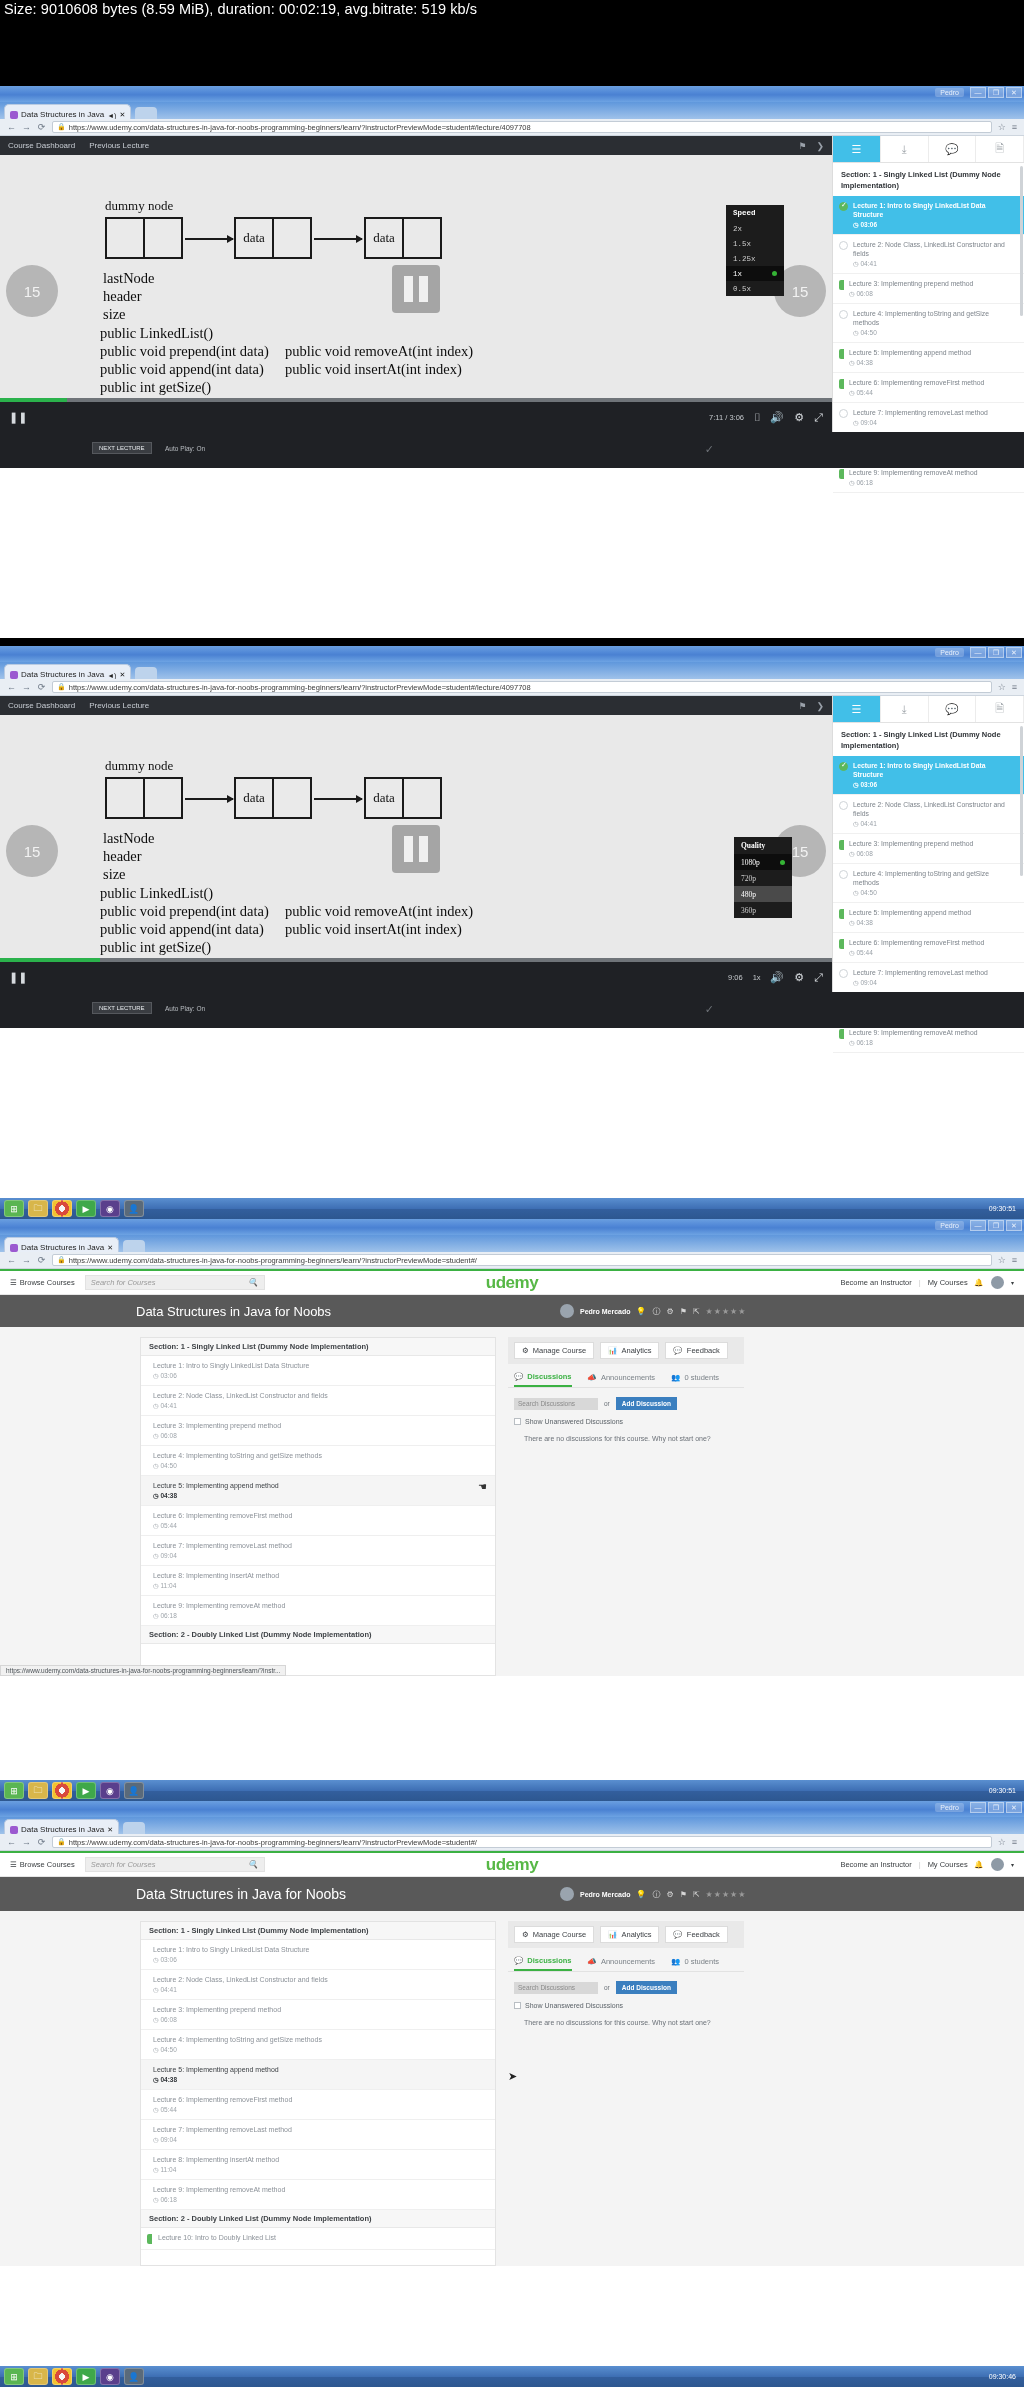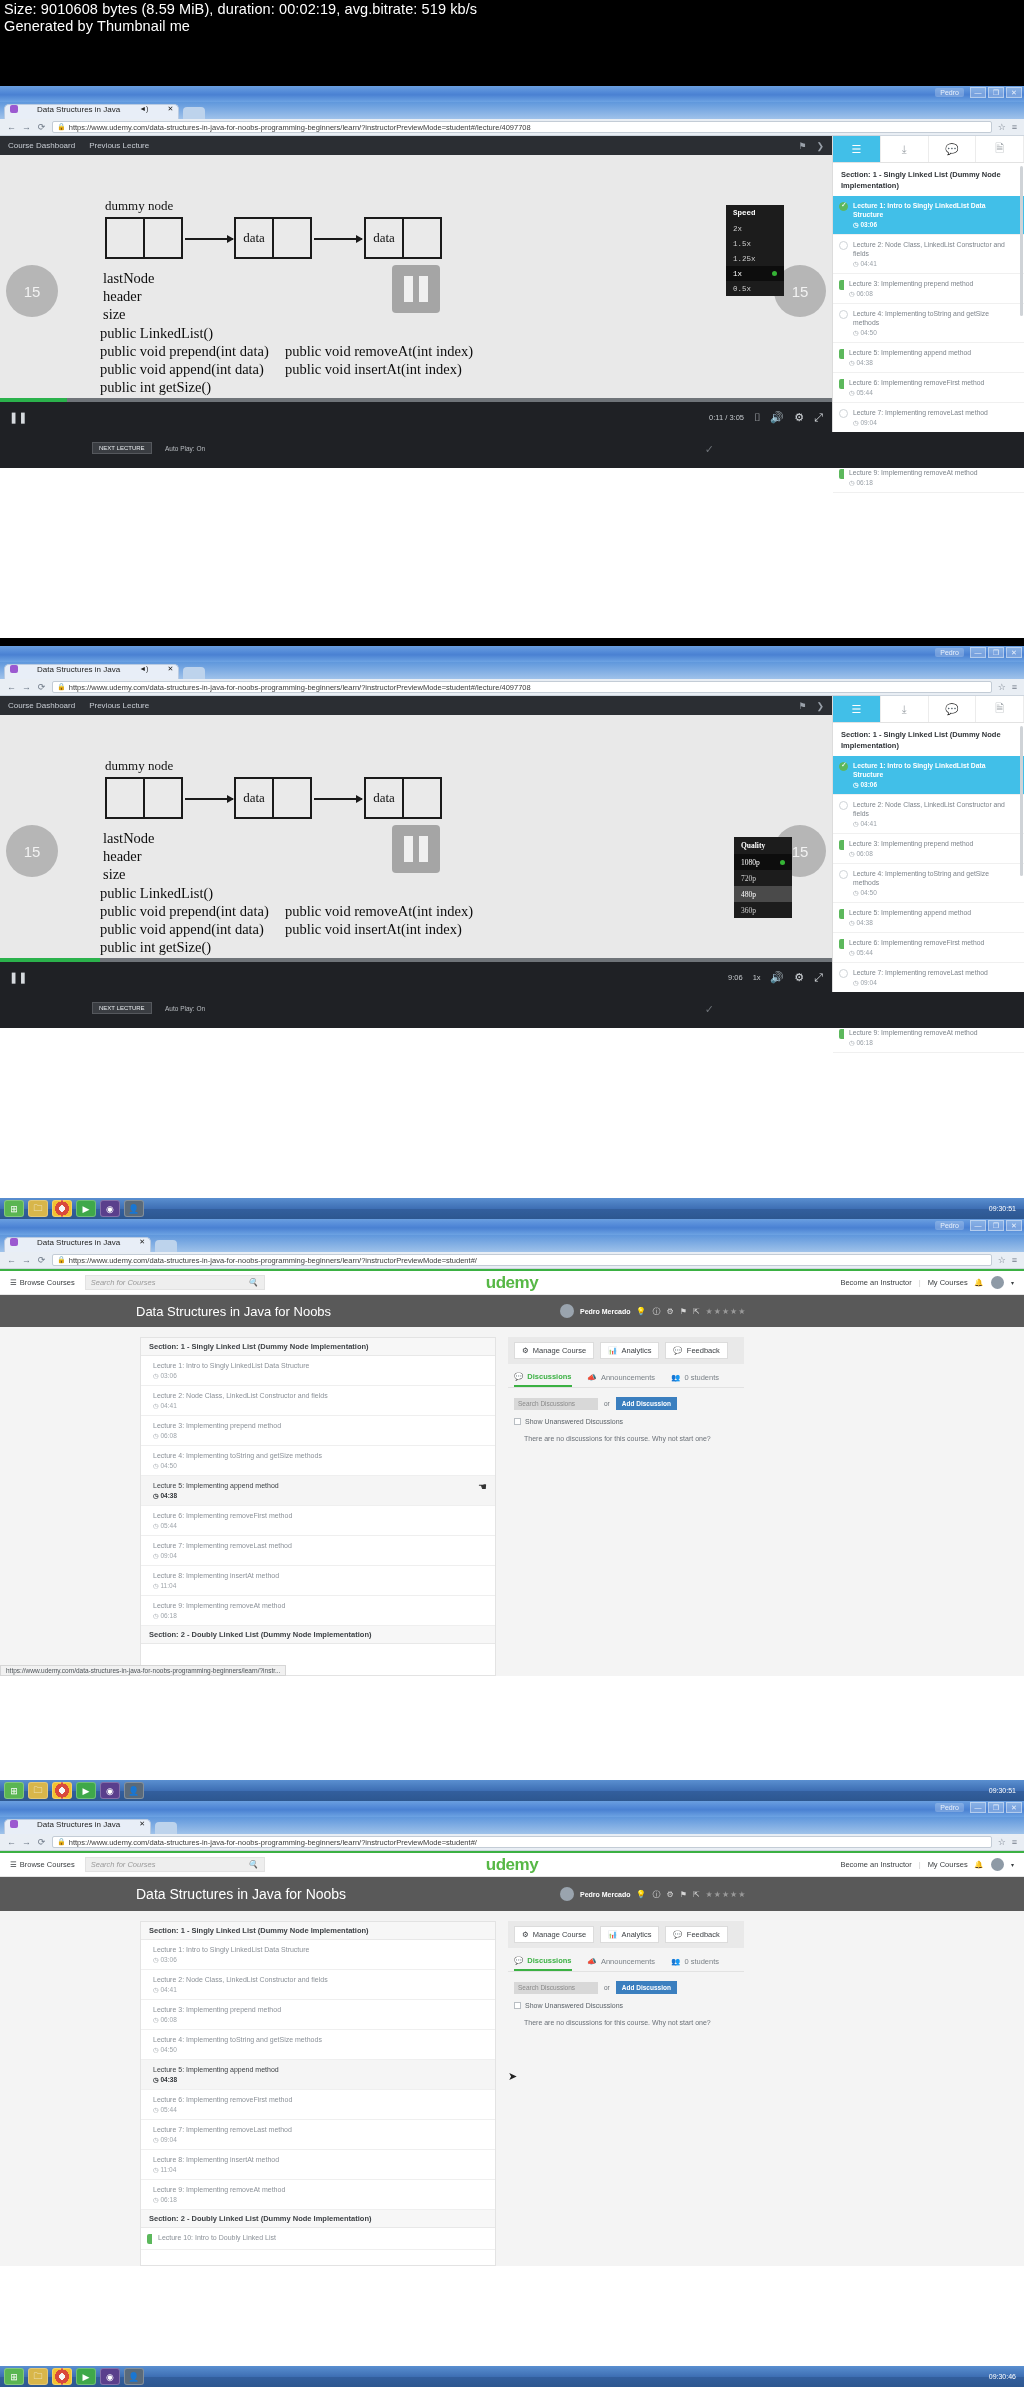--- a/index.html
+++ b/index.html
@@ -23,21 +23,21 @@
     height:16px; width:100%;
     background:linear-gradient(to bottom,#6a9fe0 0%, #4f86d6 45%, #4a81d2 55%, #6da3e3 100%);
     position:relative;
   }
   .tabrow{
     height:17px; background:linear-gradient(to bottom,#5f97dc,#9fc2ea);
     display:flex; align-items:flex-end; padding-left:4px; position:relative;
   }
   .tab{
     height:15px; background:#e8eef7; border-radius:5px 5px 0 0;
-    display:flex; align-items:flex-start; gap:19px; padding:0 5px;
+    display:flex; align-items:flex-end; gap:3px; padding:0 5px;
     font-size:8px; color:#222; border:1px solid #b9cbe2; border-bottom:none;
     max-width:190px; white-space:nowrap; overflow:hidden;
   }
   .tab .favicon{
     width:8px;height:8px;background:#a435f0;border-radius:2px;
     display:inline-block; flex:0 0 auto;
     background:#9b59d0;
   }
   .tab-new{
     width:22px;height:12px; margin-left:4px;
@@ -220,21 +220,20 @@
   .tb-green{ background:#5ab552;}
   .tb-clock{ margin-left:auto; color:#fff; font-size:7px; padding-right:4px;}
   .wm-ud{ position:absolute; color:rgba(255,255,255,.35); font-size:15px; font-weight:bold;
           font-style:italic; letter-spacing:-.5px;}
 </style>
 </head>
 <body>
 
 <div class="meta-header">
   <div class="meta-line">Size: 9010608 bytes (8.59 MiB), duration: 00:02:19, avg.bitrate: 519 kb/s</div>
-  <div class="meta-line">Generated by Thumbnail me</div>
 </div>
 
 <div class="winwrap" style="top:86px;height:552px;">
   <div class="titlebar">
     <div class="wincontrols">
       <span class="user">Pedro</span>
       <span class="wc-btn">—</span>
       <span class="wc-btn">❐</span>
       <span class="wc-btn">✕</span>
     </div>
@@ -321,21 +320,21 @@
           <div class="mi">0.5x</div>
         </div>
       </div>
 
       <div class="progress">
           <b></b>
         </div>
       <div class="ctrlbar">
         <span class="ic">❚❚</span>
         <span class="spacer"></span>
-        <span class="time">0:11 / 3:05</span>
+        <span class="time">7:11 / 3:06</span>
         <span class="ic">⌷</span>
         <span class="ic">🔊</span>
         <span class="ic">⚙</span>
         <span class="ic">⤢</span>
       </div>
     </div>
 
     <div class="rail">
       <div class="railtabs">
         <div class="railtab active">☰</div>

